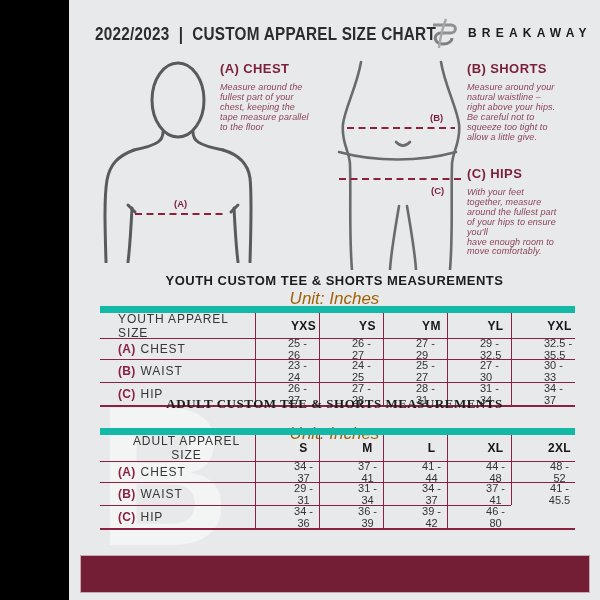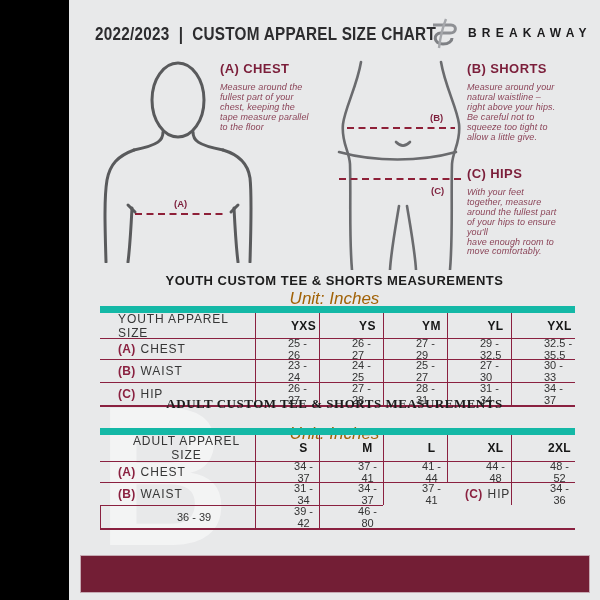--- a/index.html
+++ b/index.html
@@ -174,23 +174,25 @@
     <div class="c vline rline">34 - 37</div>
     <div class="c vline rline">37 - 41</div>
     <div class="c vline rline">41 - 44</div>
     <div class="c vline rline">44 - 48</div>
     <div class="c vline rline">48 - 52</div>
 
     <div class="c lab rline">
       <span class="pfx">(B)</span>
       <span>WAIST</span>
     </div>
+    <div class="c vline rline">29 - 31</div>
     <div class="c vline rline">31 - 34</div>
     <div class="c vline rline">34 - 37</div>
     <div class="c vline rline">37 - 41</div>
+    <div class="c vline rline">41 - 45.5</div>
 
     <div class="c lab rline">
       <span class="pfx">(C)</span>
       <span>HIP</span>
     </div>
     <div class="c vline rline">34 - 36</div>
     <div class="c vline rline">36 - 39</div>
     <div class="c vline rline">39 - 42</div>
     <div class="c vline rline">46 - 80</div>
   </div>

